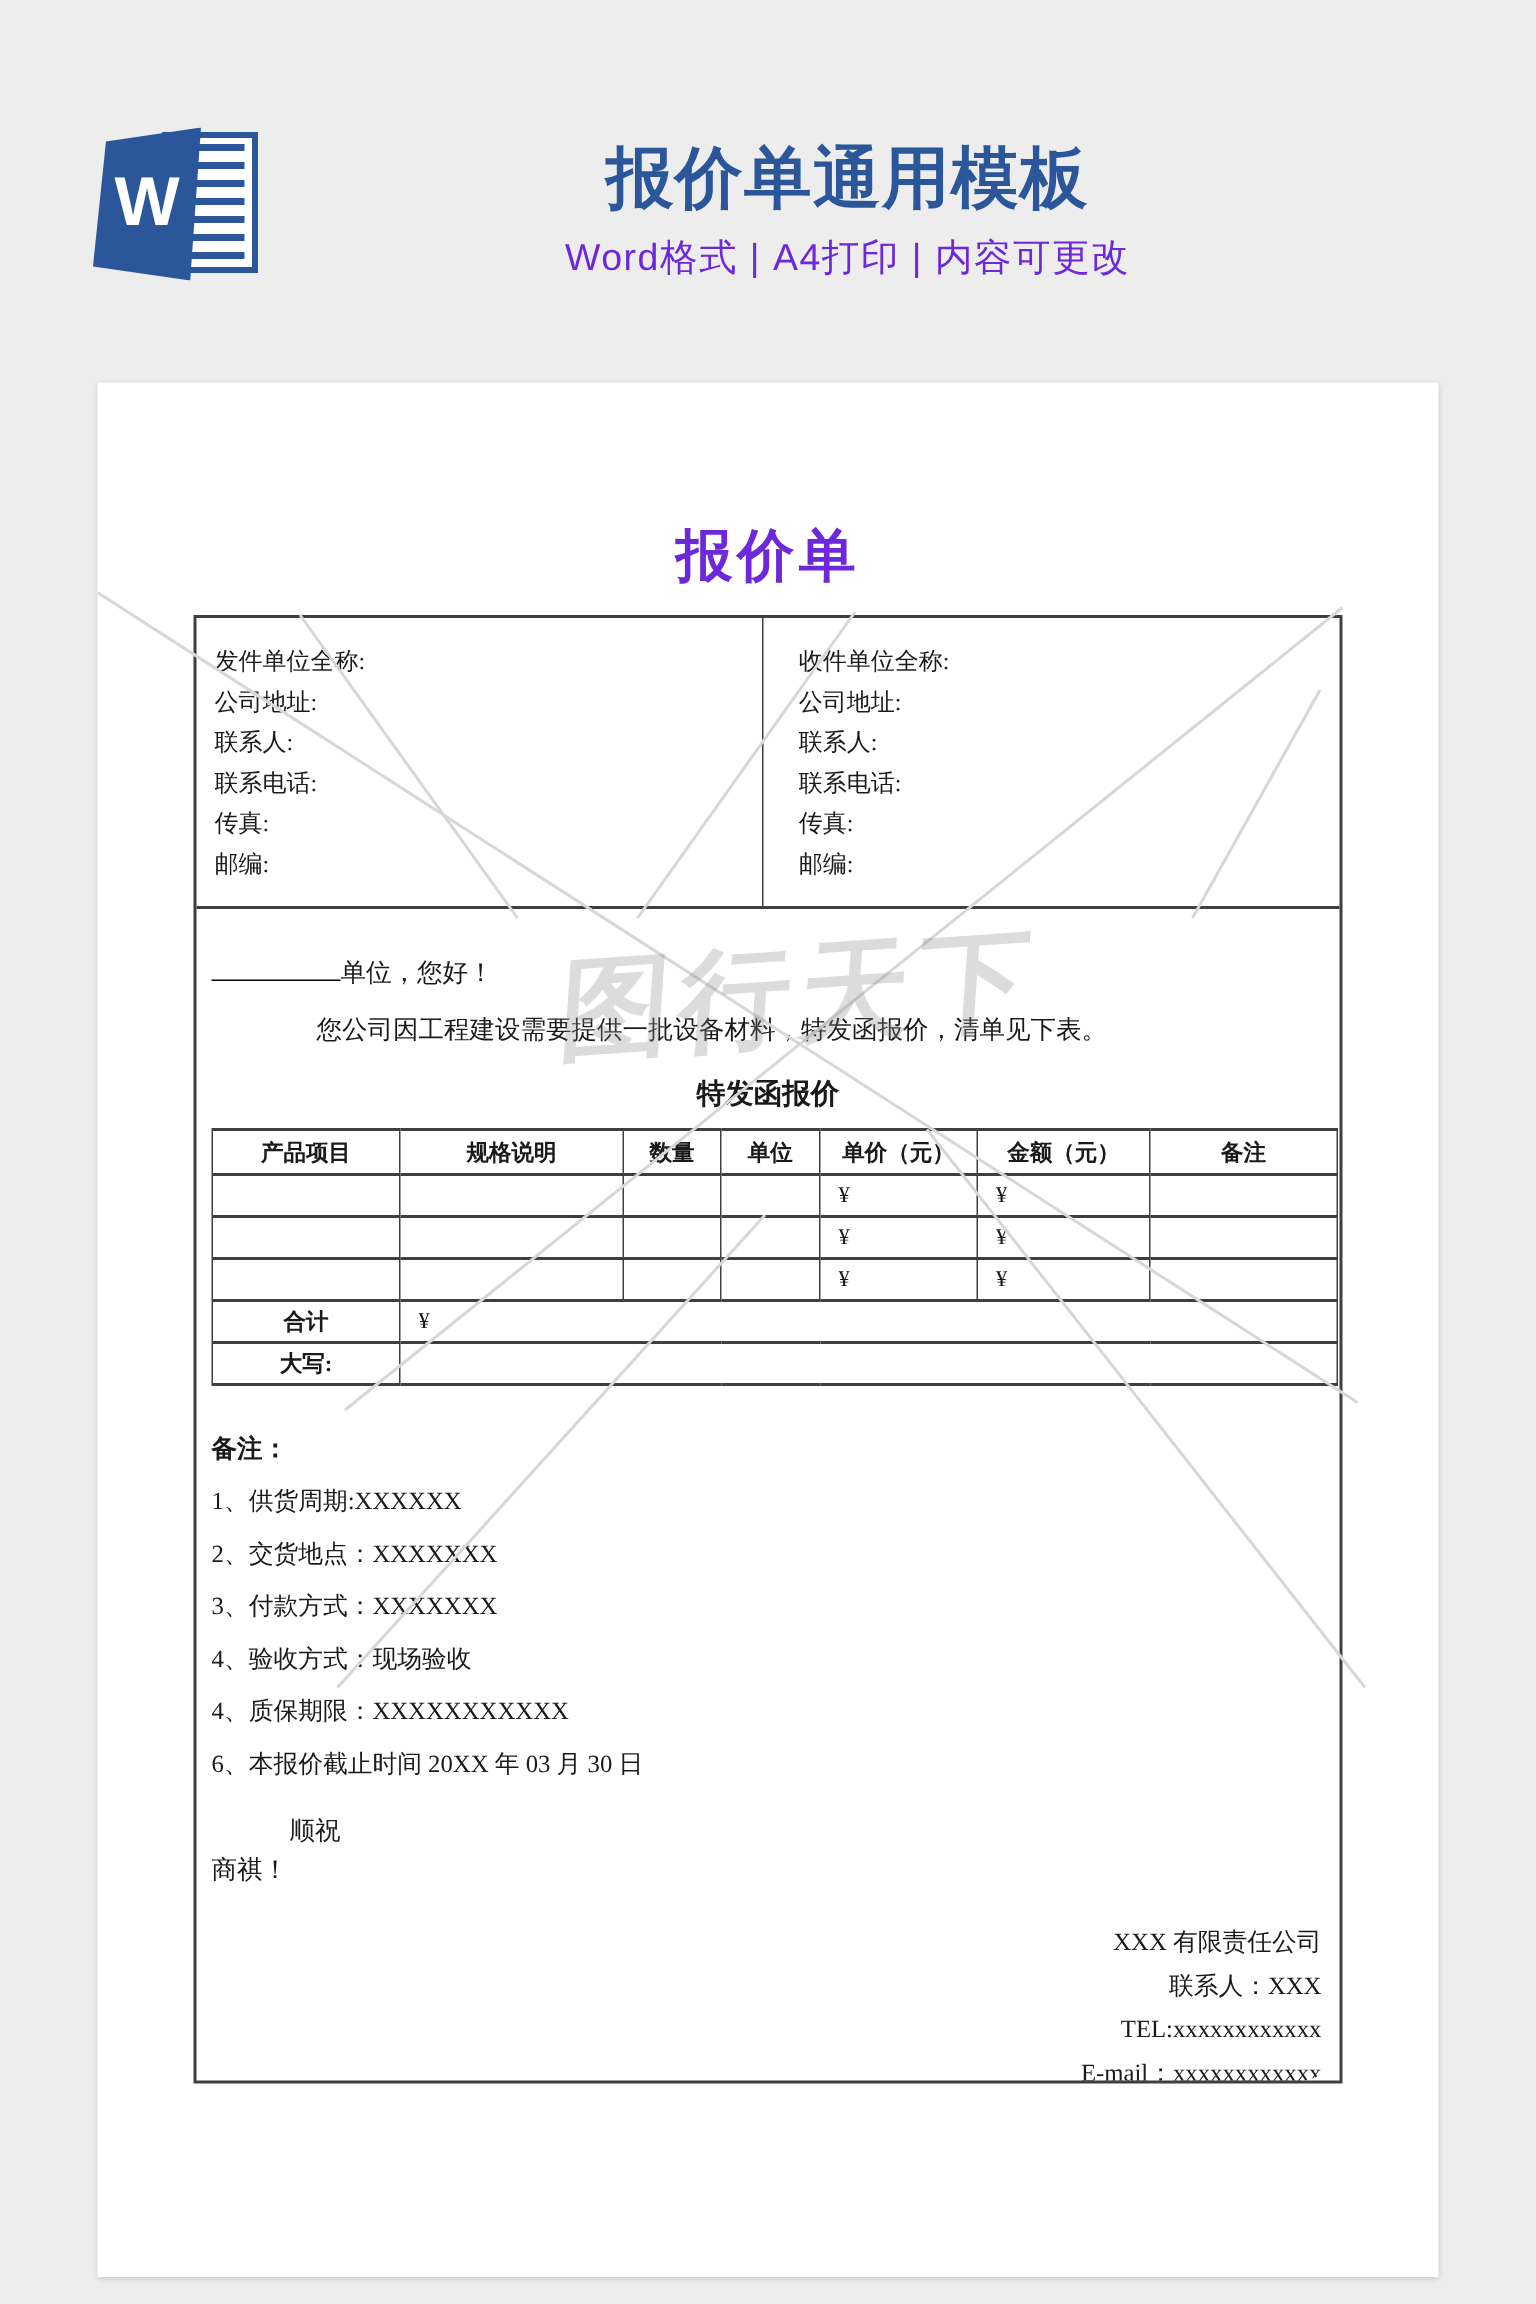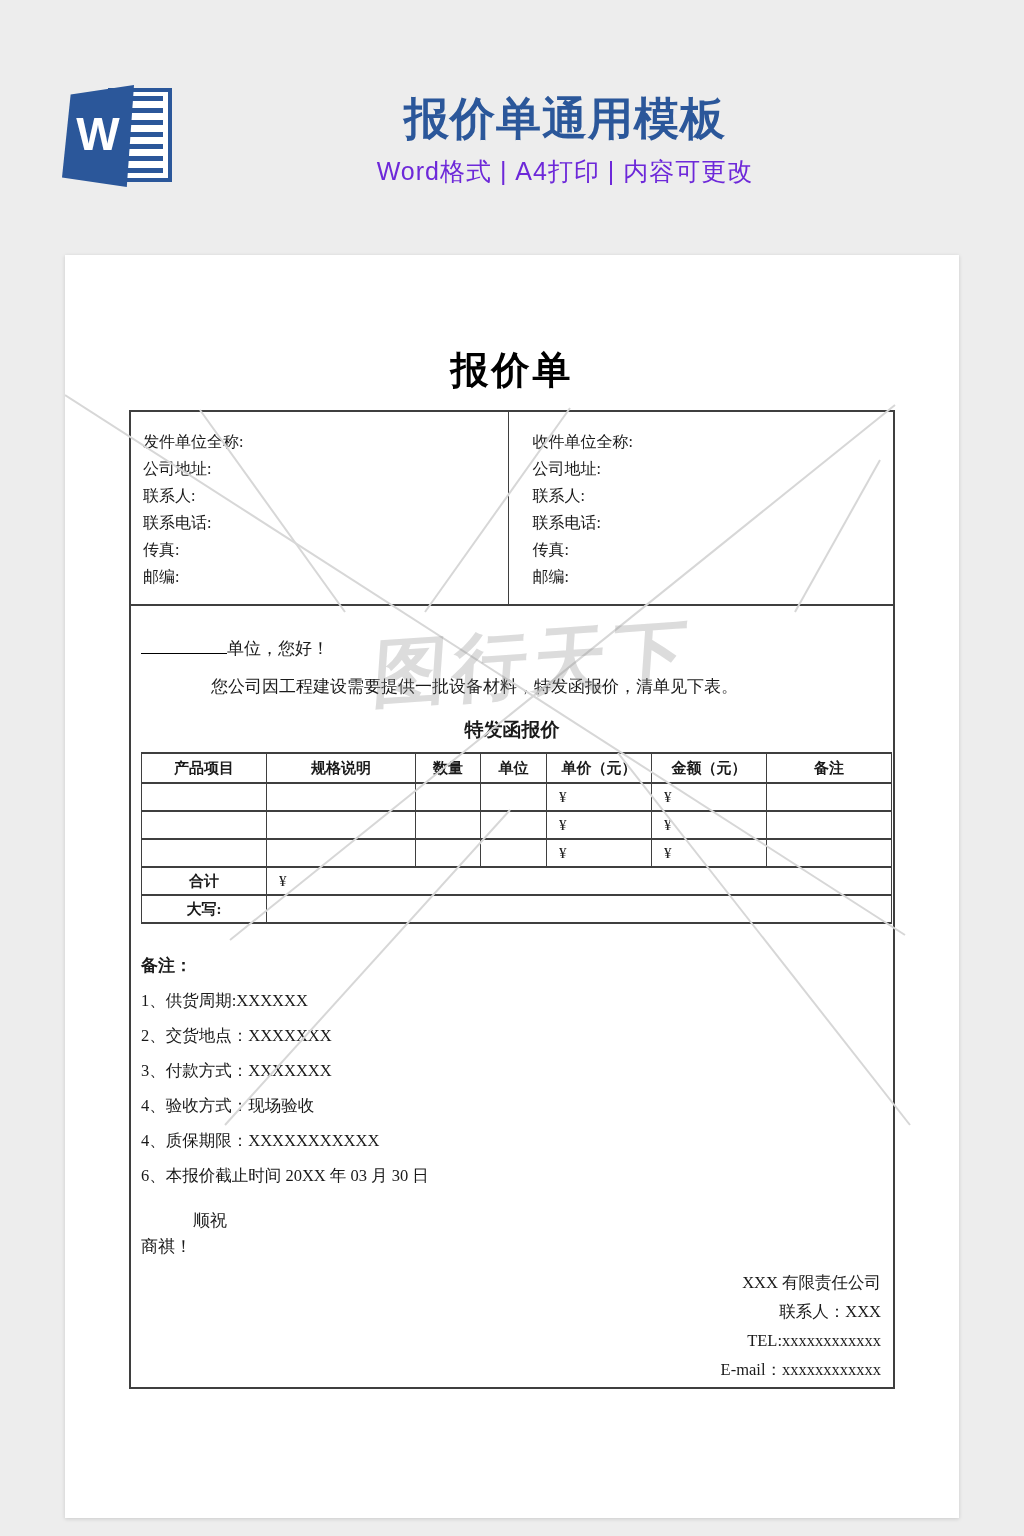--- a/index.html
+++ b/index.html
@@ -55,21 +55,21 @@
     position: absolute; left: 308px; top: 358px; width: 360px;
     font-size: 74px; font-weight: 900; letter-spacing: 6px;
     color: rgba(140,140,140,0.30);
     transform: rotate(-4deg) skewX(-8deg);
     font-family: "DejaVu Serif", serif;
     pointer-events: none; white-space: nowrap;
   }
 
   .doc-title {
     padding-top: 90px; text-align: center;
-    font-size: 38px; font-weight: bold; letter-spacing: 3px; color: #000000;
+    font-size: 38px; font-weight: bold; letter-spacing: 3px; color: #6d28d9;
   }
 
   
   .outer-table {
     width: 766px; margin: 14px auto 0;
     border: 2px solid #3f3f3f; background: transparent;
   }
   .info-row { display: flex; border-bottom: 2px solid #3f3f3f; height: 194px; gap: 11px; }
   .info-cell { padding: 16px 12px; font-size: 16px; line-height: 27px; }
   .info-cell.sender { width: 385px; border-right: 1px solid #3f3f3f; }
@@ -99,21 +99,21 @@
   .purchase-table .data-row td { text-align: left; padding-left: 12px; }
   .purchase-table .lbl { text-align: center; font-weight: bold; }
   .purchase-table .span-val { text-align: left; padding-left: 12px; }
 
   .notes-heading { margin-top: 30px; font-size: 17px; font-weight: bold; line-height: 24px; }
   .note-item { margin-top: 11px; font-size: 16.5px; line-height: 24px; }
 
   .closing-1 { margin-top: 20px; padding-left: 52px; font-size: 17px; line-height: 26px; }
   .closing-2 { font-size: 17px; line-height: 26px; }
 
-  .signature { margin-top: 8px; text-align: right; font-size: 16.5px; line-height: 29px; padding-right: 2px; }
+  .signature { margin-top: 20px; text-align: right; font-size: 16.5px; line-height: 29px; padding-right: 2px; }
 </style>
 </head>
 <body>
 
 <div class="top-header">
   <div class="word-icon">
     <div class="sheet">
         <div class="lines"></div>
       </div>
     <div class="panel">

